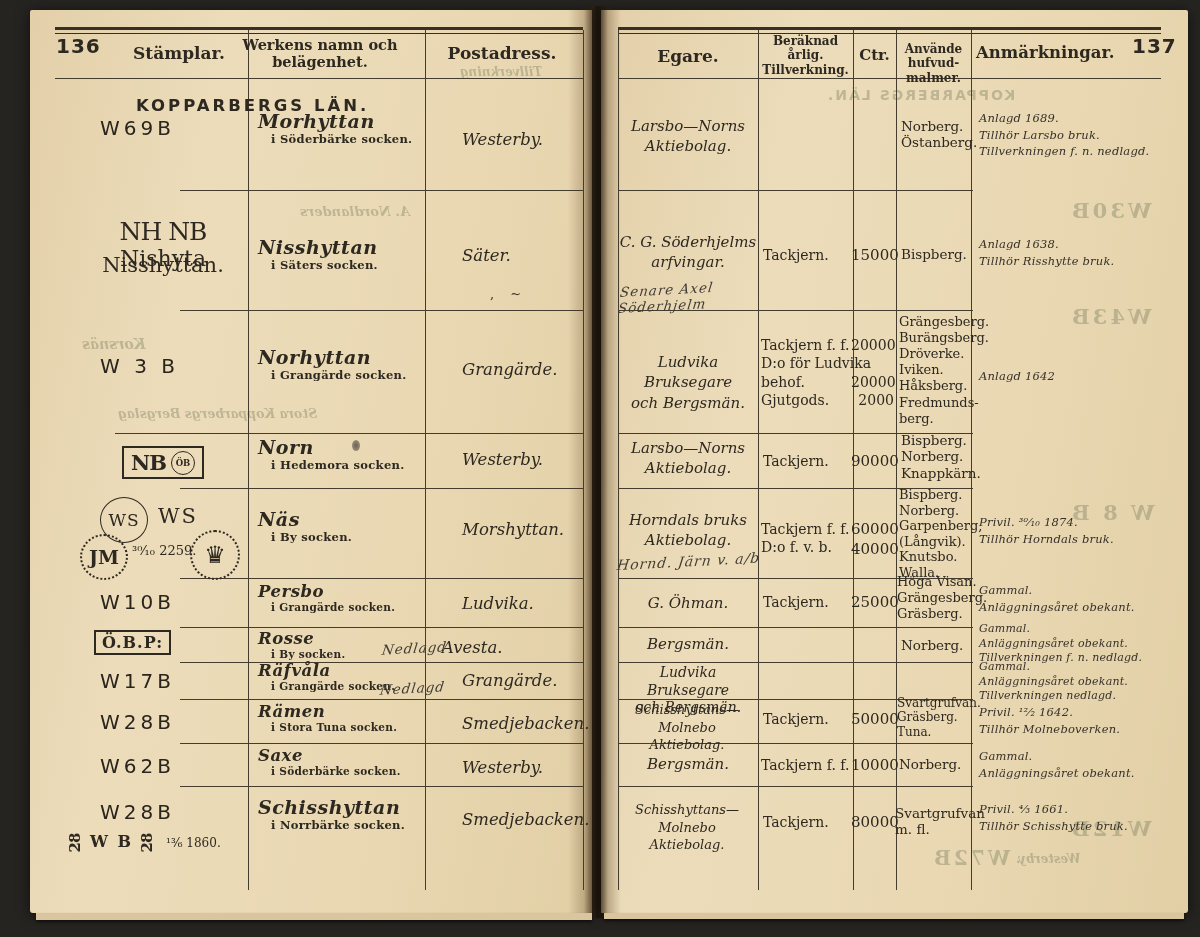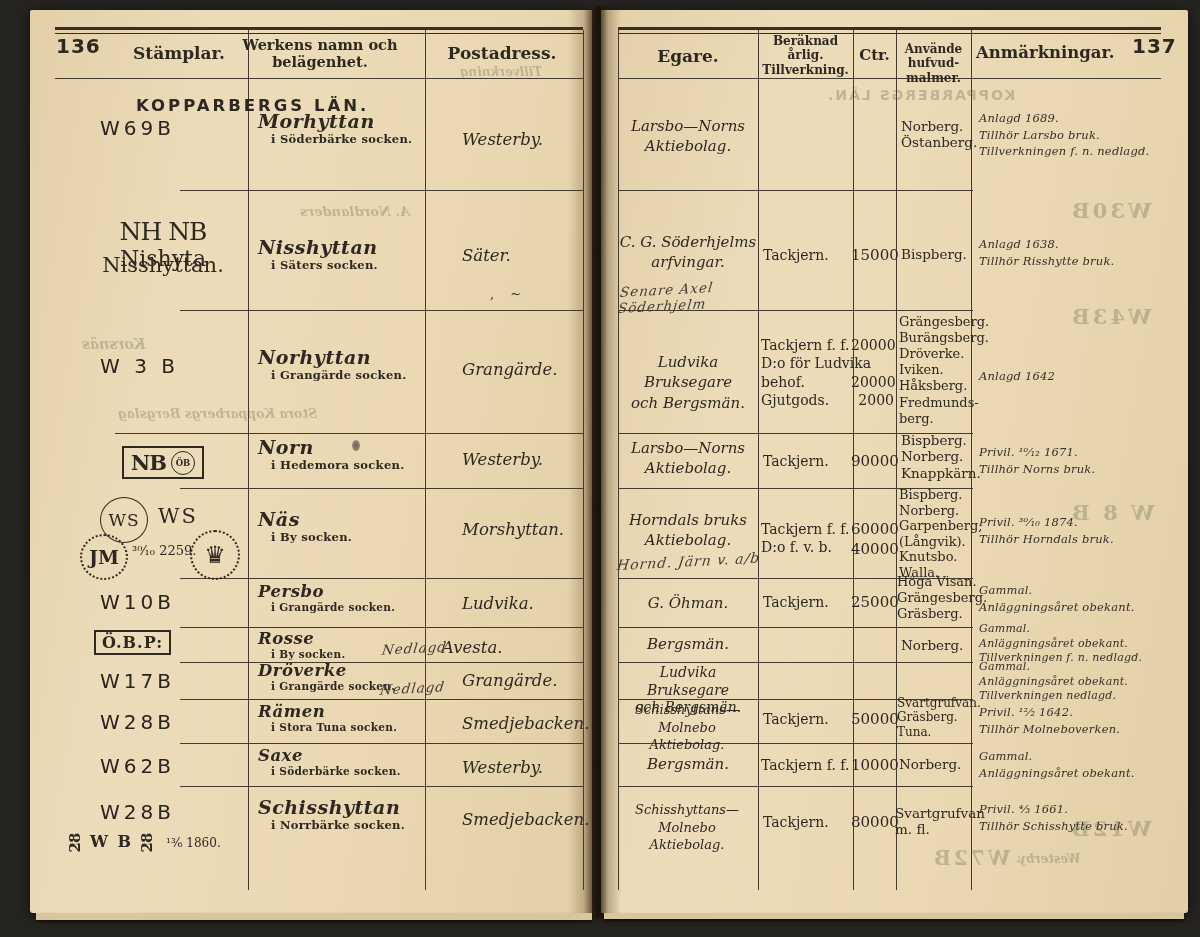--- a/index.html
+++ b/index.html
@@ -144,21 +144,21 @@
     <div class="box-stamp2" style="left:64px;top:620px">Ö.B.P:</div>
     <div class="abs works-sm" style="left:228px;top:619px">
       <div class="works-name">Rosse</div>
       <div class="socken">i By socken.</div>
     </div>
     <div class="abs hand" style="left:352px;top:630px">Nedlagd</div>
     <div class="abs post" style="left:412px;top:628px">Avesta.</div>
 
     <div class="abs stampA" style="left:70px;top:659px;width:120px">W17B</div>
     <div class="abs works-sm" style="left:228px;top:651px">
-      <div class="works-name">Dröverke</div>
+      <div class="works-name">Räfvåla</div>
       <div class="socken">i Grangärde socken.</div>
     </div>
     <div class="abs hand" style="left:350px;top:670px">Nedlagd</div>
     <div class="abs post" style="left:432px;top:661px">Grangärde.</div>
 
     <div class="abs stampA" style="left:70px;top:700px;width:120px">W28B</div>
     <div class="abs works-sm" style="left:228px;top:692px">
       <div class="works-name">Rämen</div>
       <div class="socken">i Stora Tuna socken.</div>
     </div>
@@ -260,22 +260,20 @@
 berg.</div>
     <div class="abs remark pre" style="left:378px;top:358px;width:185px">Anlagd 1642</div>
 
     <div class="abs owner pre" style="left:17px;top:428px;width:140px">Larsbo—Norns
 Aktiebolag.</div>
     <div class="abs prod" style="left:162px;top:442px">Tackjern.</div>
     <div class="abs ctr" style="left:250px;top:442px;width:43px">90000</div>
     <div class="abs ores pre" style="left:300px;top:422px">Bispberg.
 Norberg.
 Knappkärn.</div>
-    <div class="abs remark pre" style="left:378px;top:434px;width:185px">Privil. ¹⁰⁄₁₂ 1671.
-Tillhör Norns bruk.</div>
 
     <div class="abs owner pre" style="left:17px;top:500px;width:140px">Horndals bruks
 Aktiebolag.</div>
     <div class="abs hand" style="left:16px;top:543px;width:155px;font-size:14px">Hornd. Järn v. a/b</div>
     <div class="abs prod pre" style="left:160px;top:510px">Tackjern f. f.
 D:o f. v. b.</div>
     <div class="abs ctr pre" style="left:250px;top:510px;width:43px">60000
 40000</div>
     <div class="abs ores pre" style="left:298px;top:477px;font-size:13px;line-height:1.2">Bispberg.
 Norberg.

